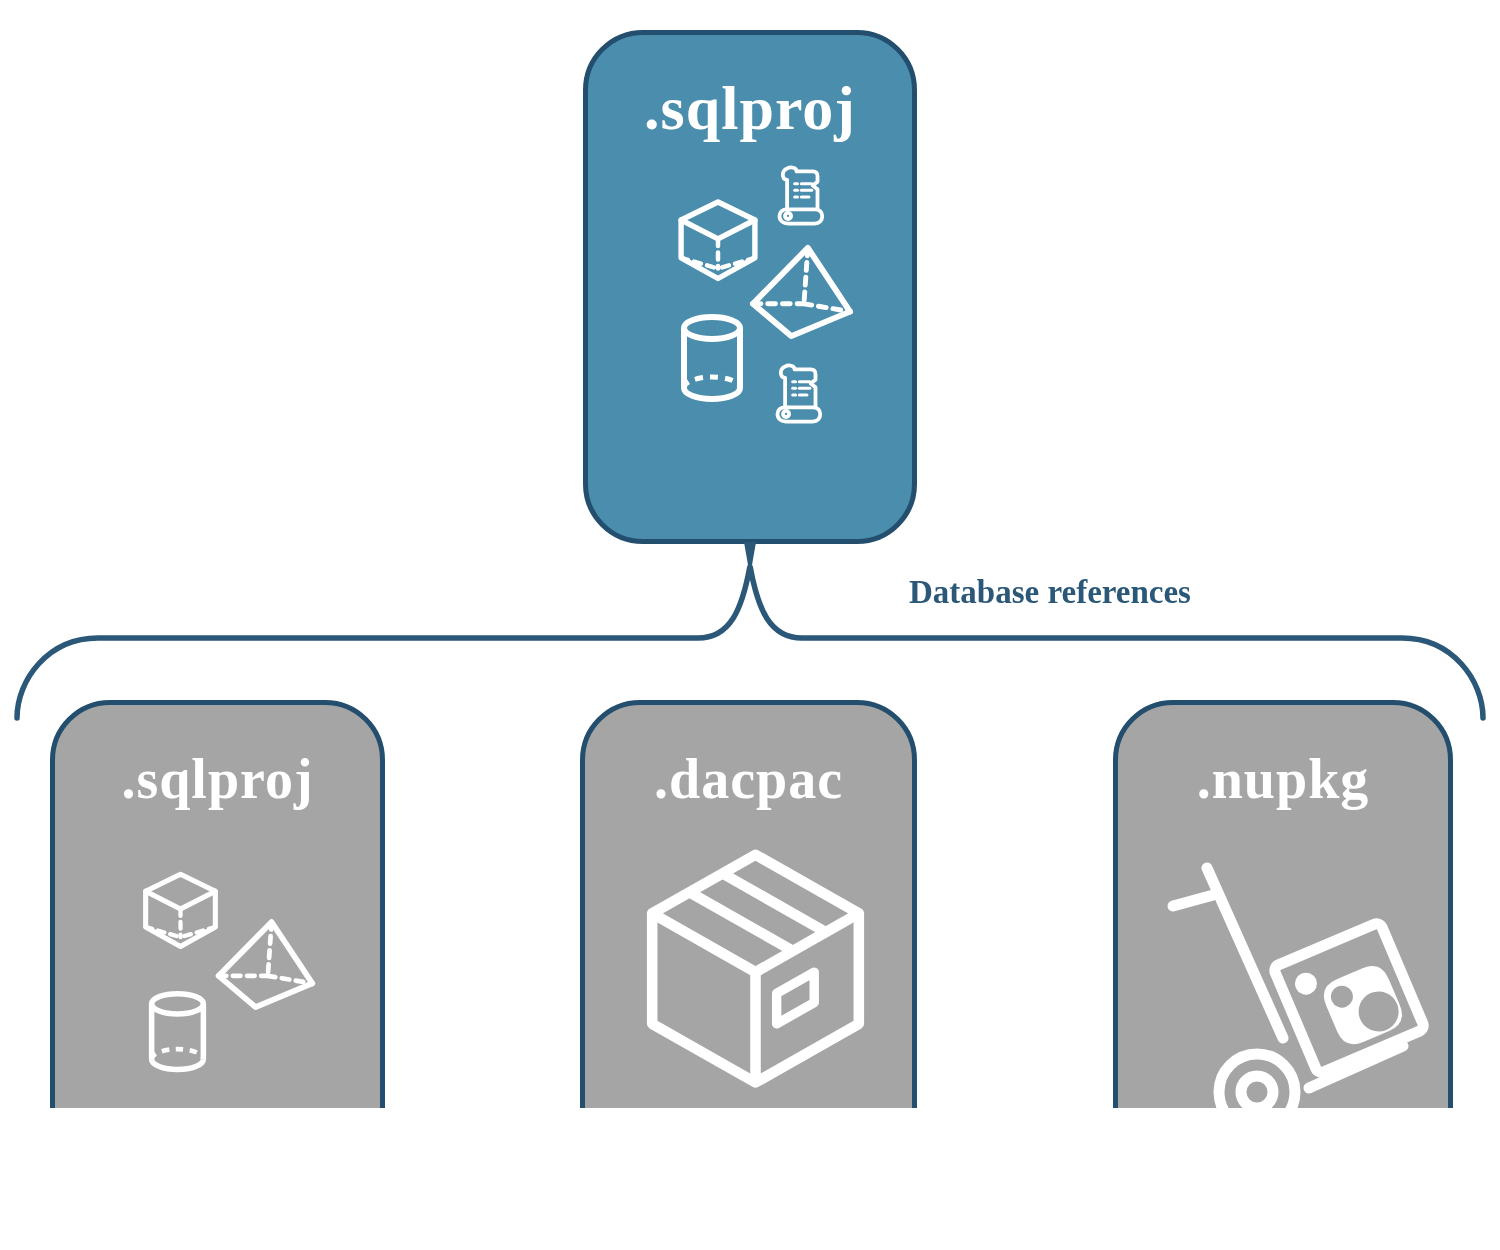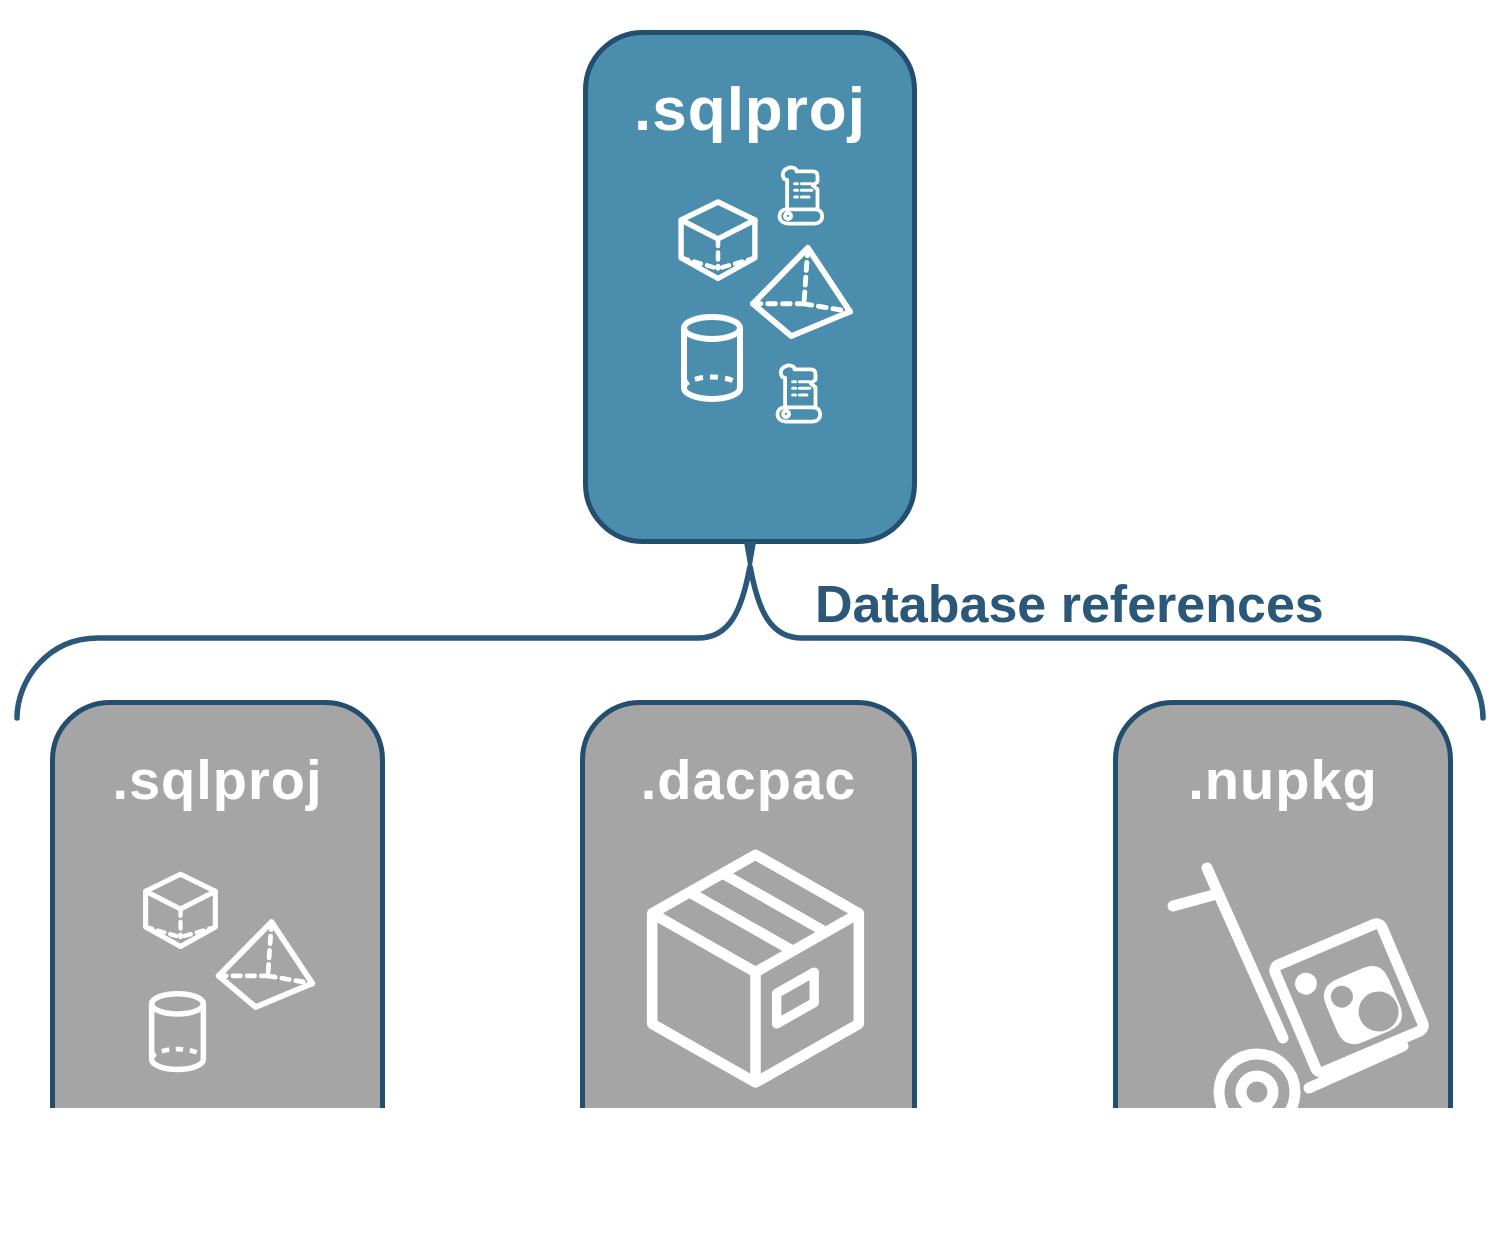--- a/index.html
+++ b/index.html
@@ -1,20 +1,20 @@
 <!DOCTYPE html>
 <html><head>
 <meta charset="utf-8">
 <style>
   html,body{margin:0;padding:0;background:#ffffff;}
   .canvas{
     position:relative;
     width:1500px;height:1108px;
     background:#ffffff;
-    font-family:Liberation Sans, sans-serif;
+    font-family:Liberation Serif, serif;
     overflow:hidden;
   }
   .node{
     position:absolute;
     border:5px solid #234e6d;
     border-radius:60px;
     box-sizing:border-box;
   }
   .node.root{
     left:583px;top:30px;width:334px;height:514px;
@@ -36,21 +36,21 @@
   }
   .root .node-title{top:38px;font-size:62px;}
   .child .node-title{top:42px;font-size:56px;}
   .icon{position:absolute;}
   .brace-svg{position:absolute;left:0;top:540px;width:1500px;height:190px;}
   .connector-label{
     position:absolute;
     left:815px;top:574px;
     width:470px;
     text-align:center;
-    font-size:52px;
+    font-size:33px;
     font-weight:bold;
     color:#2b5878;
     white-space:nowrap;
   }
   svg{display:block;}
 </style>
 </head>
 <body>
 
 <svg width="0" height="0" style="position:absolute" aria-hidden="true">

